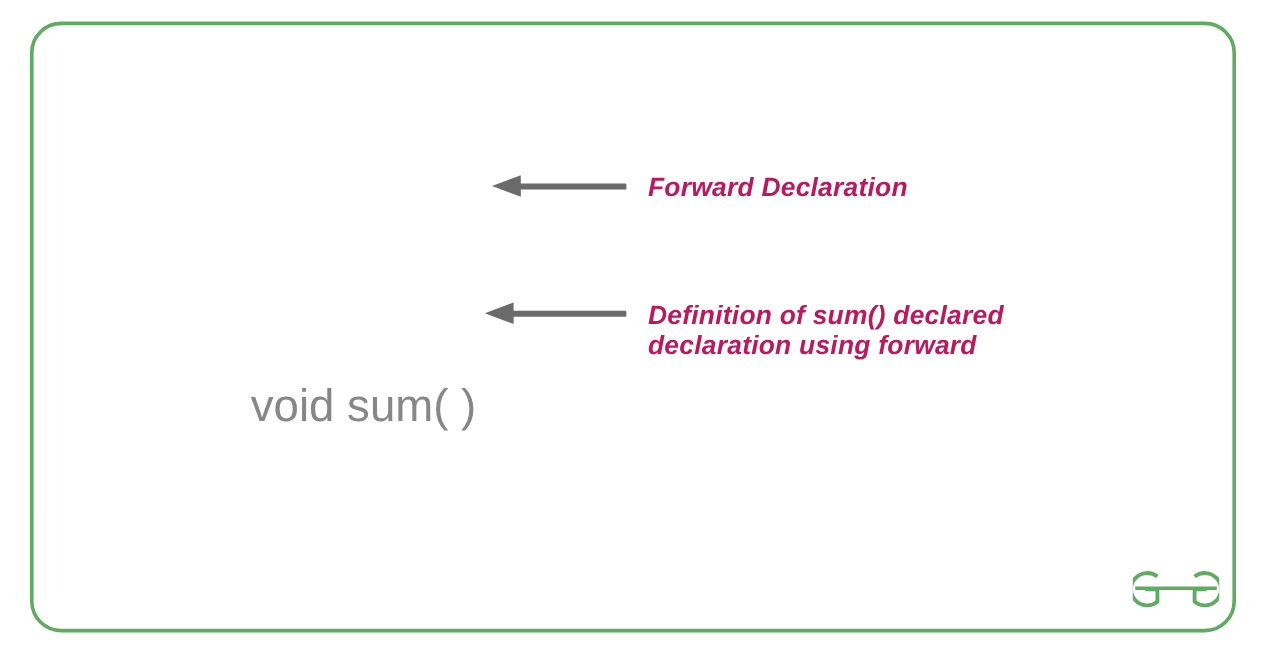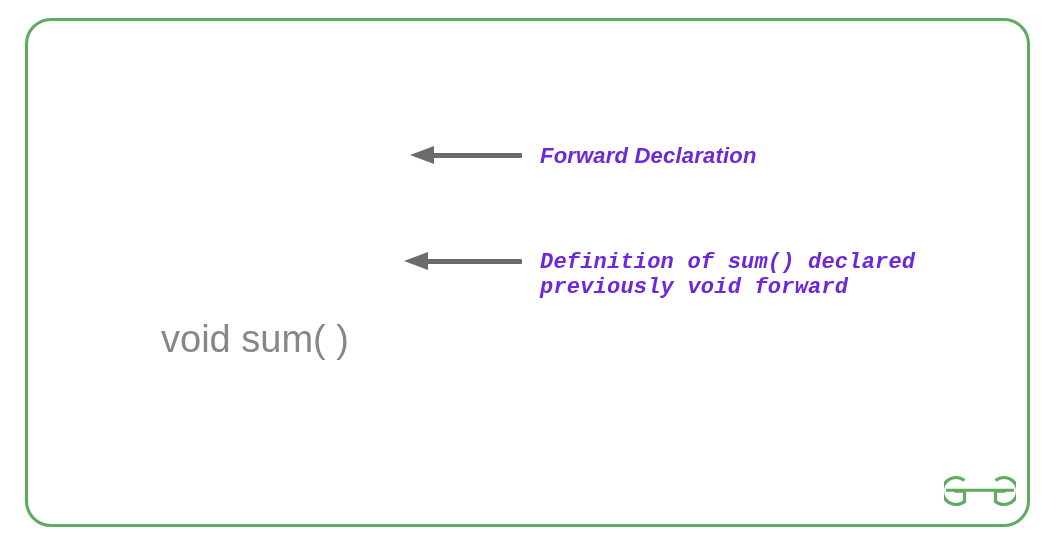--- a/index.html
+++ b/index.html
@@ -47,21 +47,21 @@
     line-height: 1.0;
     color: #878787;
     white-space: pre;
     letter-spacing: 0px;
   }
   .code-line {
     height: 48px;
     display: block;
     white-space: pre;
   }
-  .code-line.tight { height: 43px; }
+  .code-line.tight { height: 43px; margin-left: 48px; }
   .code-line.spacer { height: 40px; }
 
   
   .arrow {
     position: absolute;
     height: 26px;
   }
   .arrow .shaft {
     position: absolute;
     left: 22px;
@@ -86,26 +86,26 @@
   #arrow-2 .shaft { width: 96px; }
 
   
   .annotation {
     position: absolute;
     font-family: "Liberation Sans", sans-serif;
     font-weight: bold;
     font-style: italic;
     font-size: 22px;
     line-height: 25px;
-    color: #6d28d9;
+    color: #be185d;
     letter-spacing: 0.2px;
   }
   #annotation-1 { left: 540px; top: 143px; }
   #annotation-2 { left: 540px; top: 250px; width: 400px; }
-  #annotation-2 .ann-line { display: block; white-space: pre; font-family: Liberation Mono, monospace; }
+  #annotation-2 .ann-line { display: block; white-space: pre; }
 
   
   .gfg-logo {
     position: absolute;
     left: 944px;
     top: 468px;
     width: 72px;
     height: 46px;
   }
   .gfg-logo svg { display: block; }
@@ -134,21 +134,21 @@
 
   <div class="arrow" id="arrow-2">
     <div class="head"></div>
     <div class="shaft"></div>
   </div>
 
   <div class="annotation" id="annotation-1">Forward Declaration</div>
 
   <div class="annotation" id="annotation-2">
     <span class="ann-line">Definition of sum() declared</span>
-    <span class="ann-line">previously void forward</span>
+    <span class="ann-line">declaration using forward</span>
   </div>
 
   <div class="gfg-logo">
     <svg width="72" height="46" viewBox="0 0 72 46" xmlns="http://www.w3.org/2000/svg">
       <g fill="none" stroke="#5fab5f" stroke-width="3.2">
 
         <path d="M20.5 12.5 A13.5 13.5 0 1 0 20.5 33.5 L20.5 23.2 L10.5 23.2"></path>
 
         <path d="M51.5 12.5 A13.5 13.5 0 1 1 51.5 33.5 L51.5 23.2 L61.5 23.2"></path>
 

